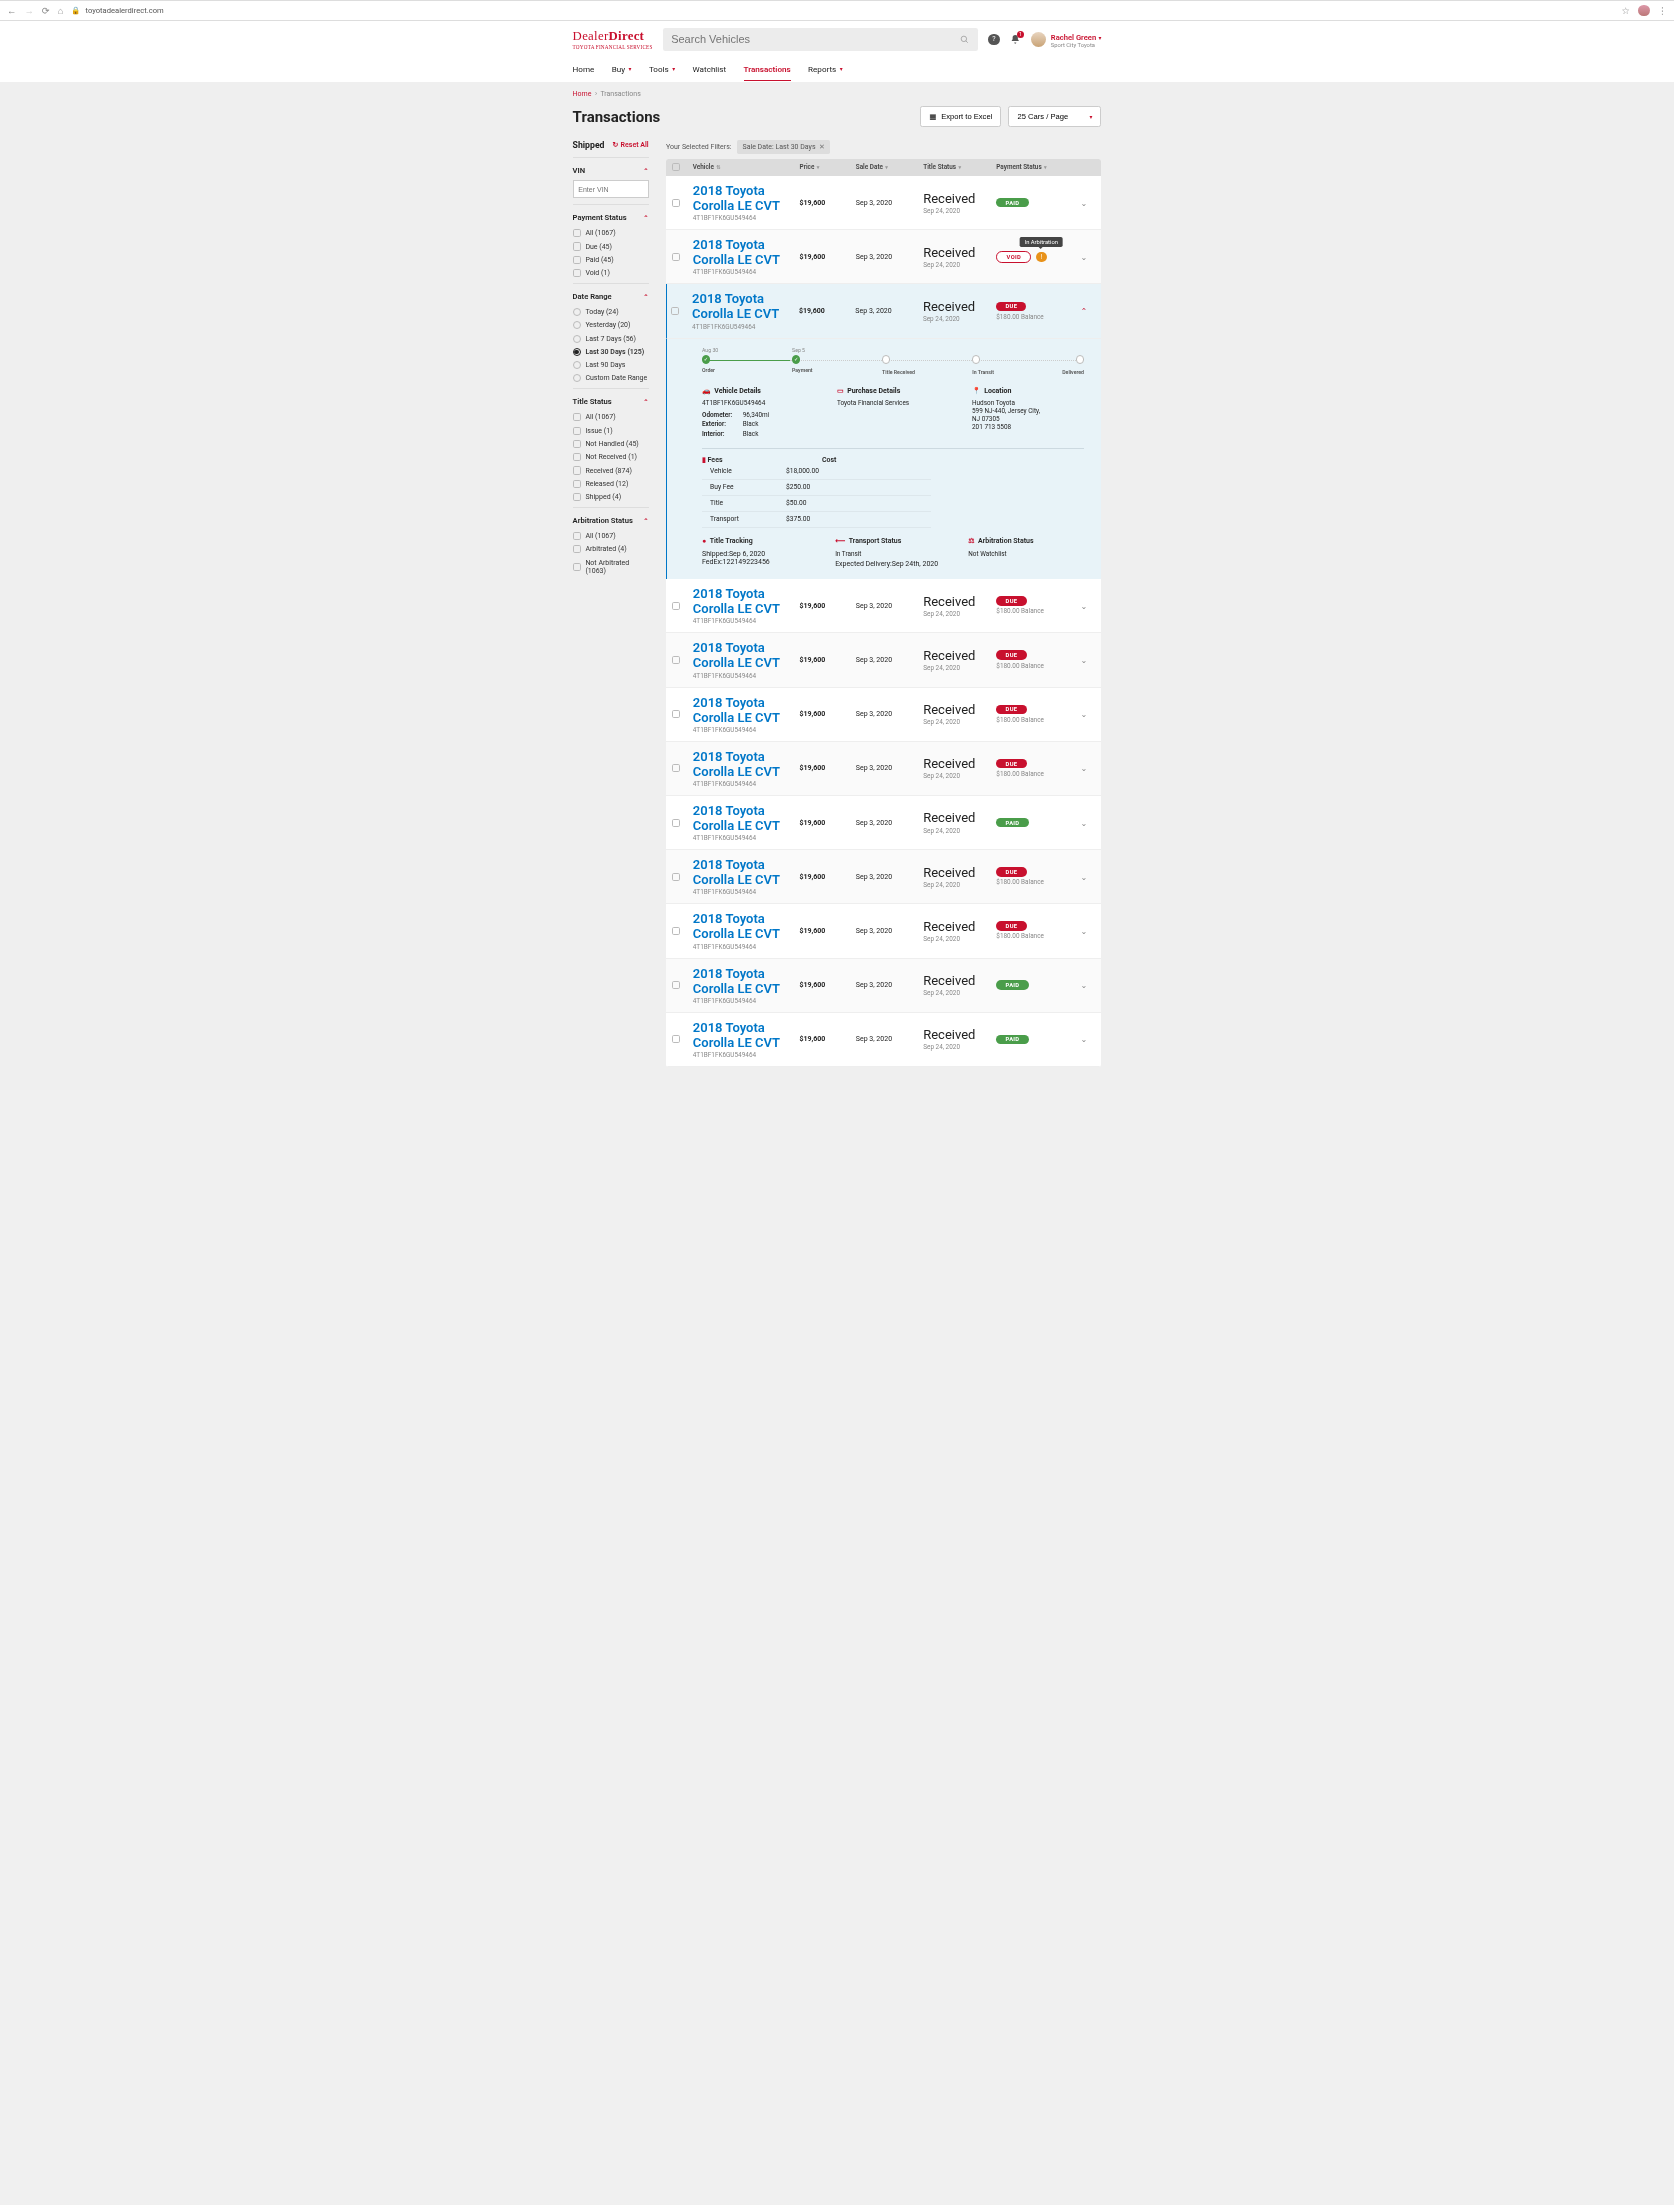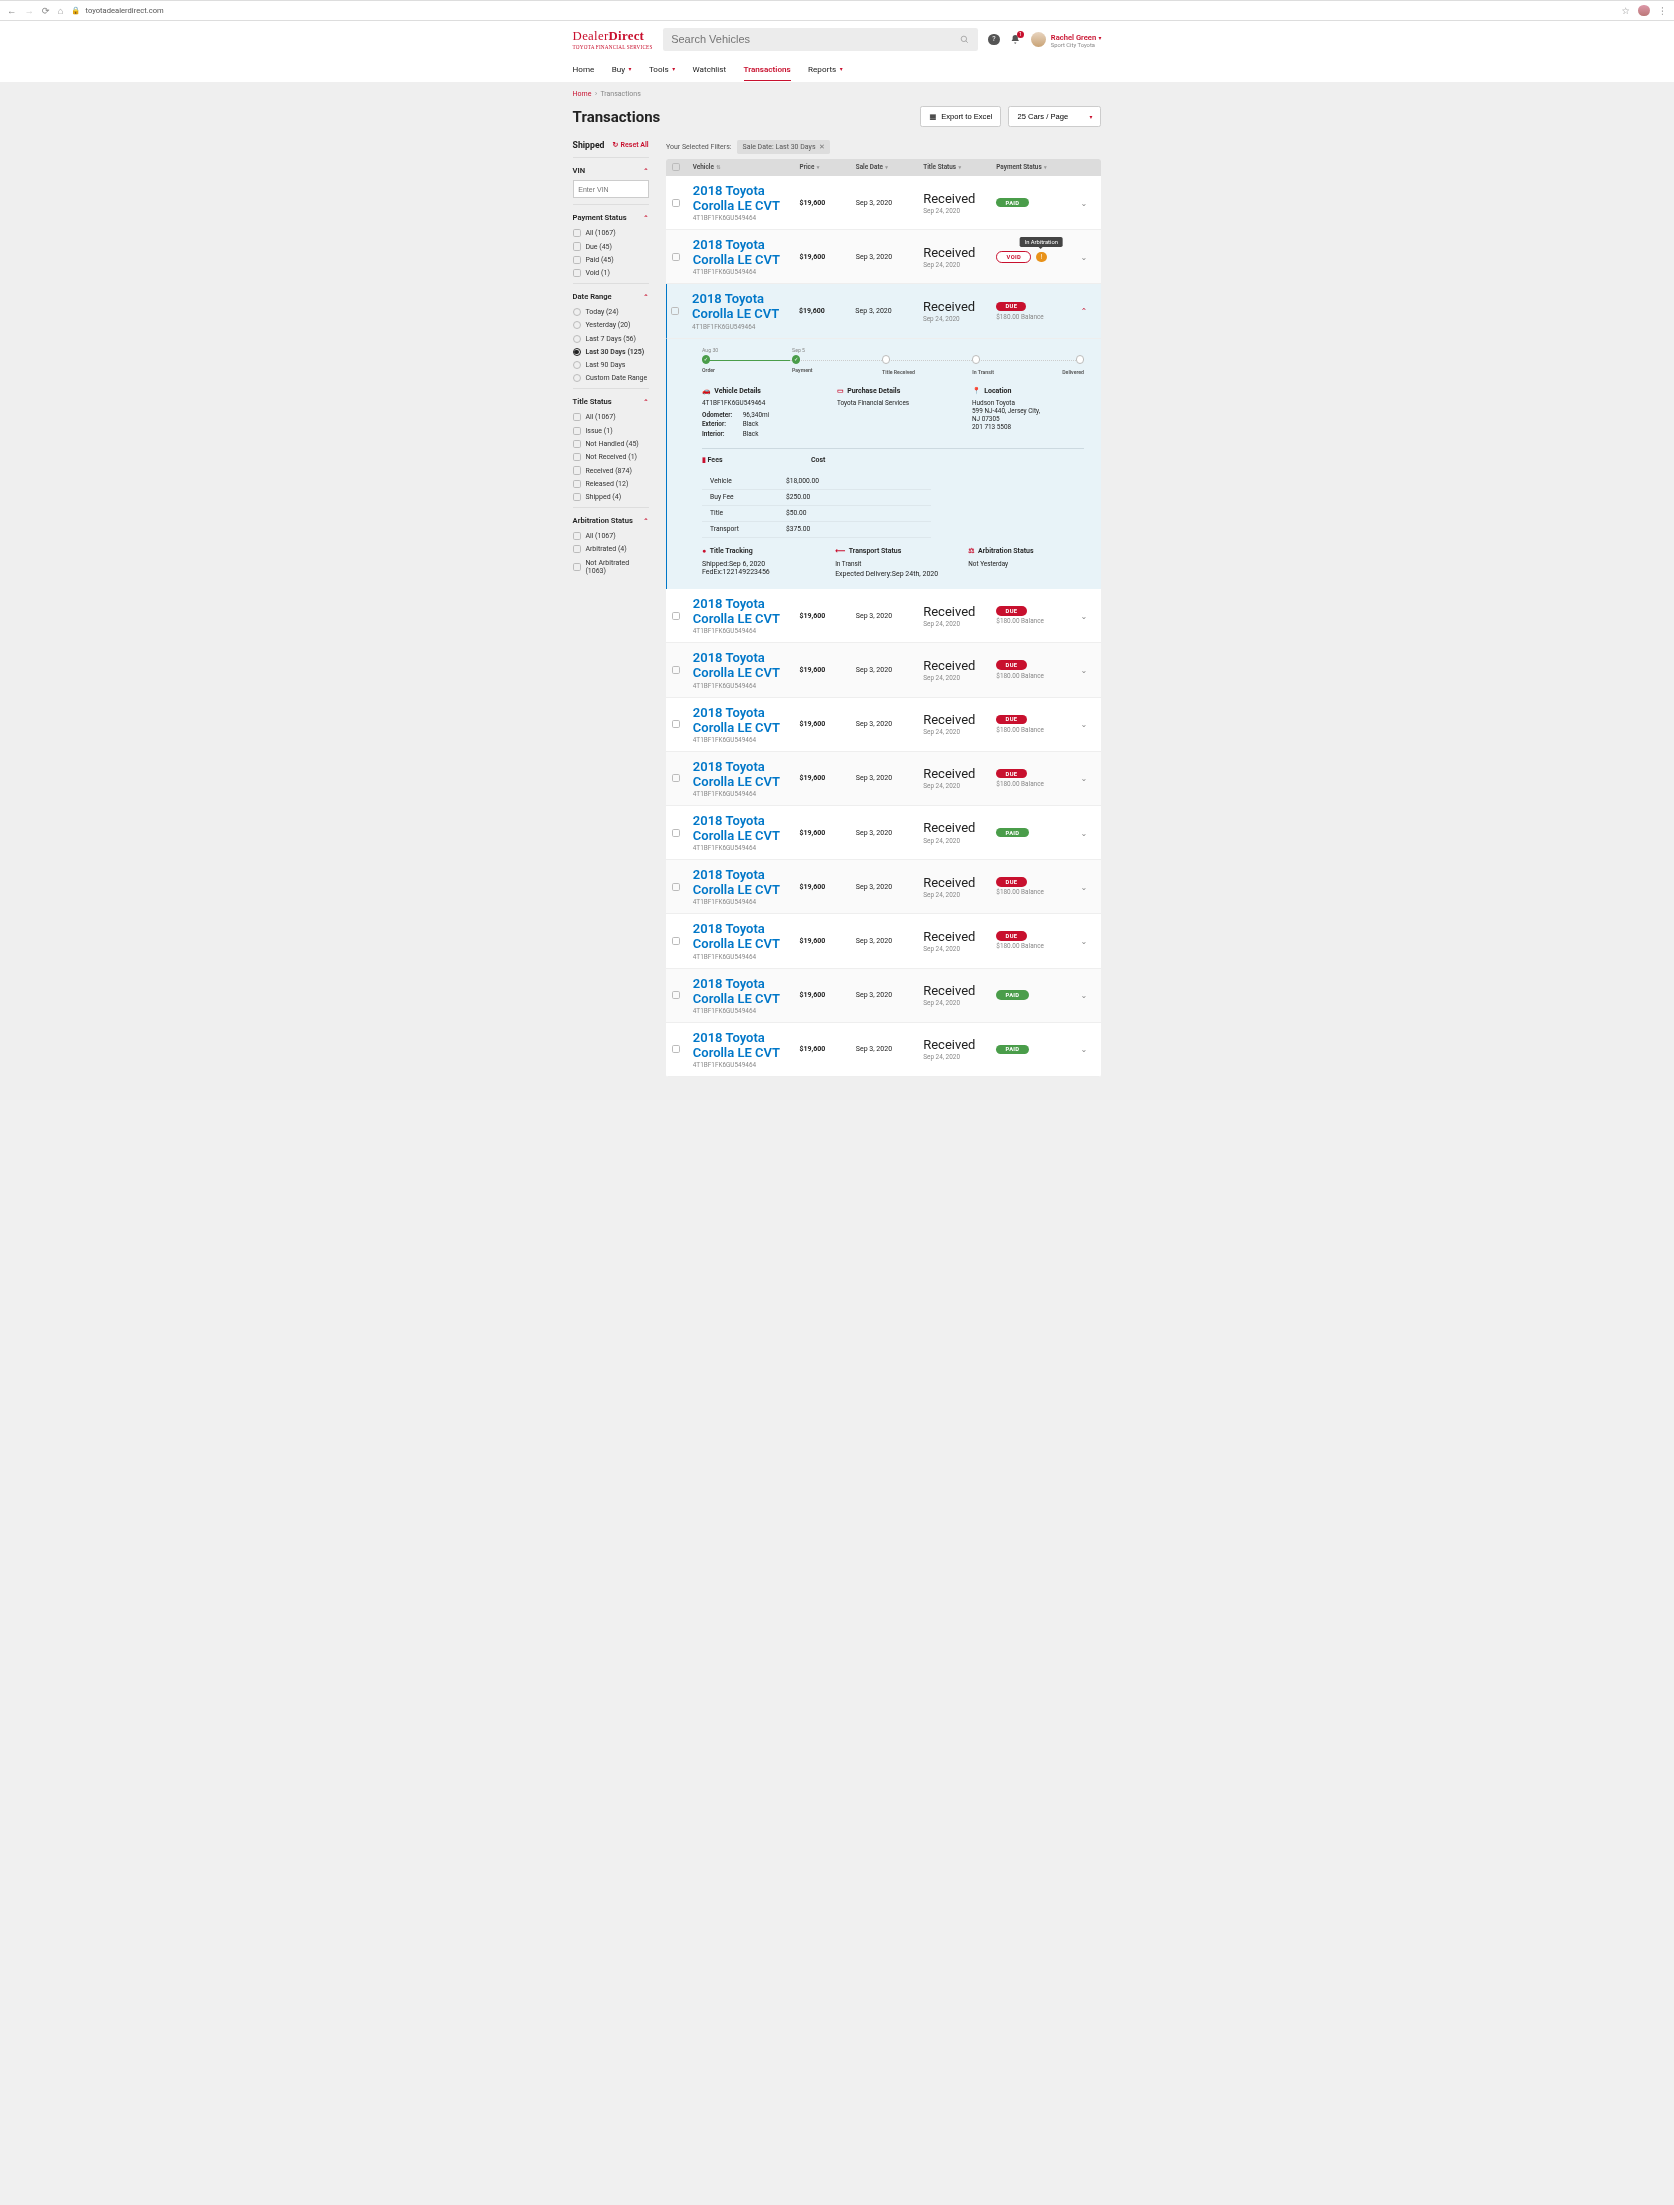--- a/index.html
+++ b/index.html
@@ -107,21 +107,21 @@
 .tl-dot.hollow{background:#fff;border-color:#bbb}
 .tl-label{font-size:5.2px;color:#555;margin-top:3.5px;font-weight:600}
 .tl-line{position:absolute;top:13.4px;height:1.2px;background:#4a9d4a;z-index:1}
 .tl-line.dash{border-top:1.2px dotted #ccc;background:none;height:0}
 .detail-cols{display:flex;gap:23px;border-bottom:0.6px solid #ccd9e0;padding-bottom:8.1px;margin-bottom:7px}
 .dc{flex:1}
 .dc h5{font-size:7px;display:flex;align-items:center;gap:3.5px;margin-bottom:4.7px}
 .dc h5 .ic{color:#c8102e}
 .dc .kv{display:flex;gap:5.8px;font-size:6.4px;margin-bottom:1.7px}
 .dc .kv .k{font-weight:600;min-width:35px}
-.fees-hdr{display:flex;gap:25px;font-weight:600;font-size:7px;margin-bottom:10px}
+.fees-hdr{display:flex;gap:36px;font-weight:600;font-size:7px;margin-bottom:0}
 .fees-hdr .ic{color:#c8102e}
 .fee-row{display:flex;padding:3.5px 0;border-bottom:0.6px solid #dde7ec;font-size:6.7px;width:60%}
 .fee-row .fn{flex:0 0 84px;padding-left:8.1px}
 .track-row{display:flex;gap:17.4px;margin-top:9.3px}
 .track-row .tc{flex:1}
 .track-row h6{font-size:7px;font-weight:600;display:flex;align-items:center;gap:3.5px;margin-bottom:4.7px}
 .track-row .ic{color:#c8102e}
 svg{display:block}
 </style>
 </head>
@@ -517,21 +517,21 @@
                       <div class="kv"><span class="k">Shipped:</span><span>Sep 6, 2020</span></div>
                       <div class="kv"><span class="k">FedEx:</span><span>122149223456</span></div>
                     </div>
                     <div class="tc">
                       <h6><span class="ic">⟵</span>Transport Status</h6>
                       <div style="font-size:6.4px;margin-bottom:1.7px">In Transit</div>
                       <div class="kv"><span class="k" style="min-width:58px">Expected Delivery:</span><span>Sep 24th, 2020</span></div>
                     </div>
                     <div class="tc">
                       <h6><span class="ic">⚖</span>Arbitration Status</h6>
-                      <div style="font-size:6.4px">Not Yesterday</div>
+                      <div style="font-size:6.4px">Not Watchlist</div>
                     </div>
                   </div>
                 </div>
                 <div class="row">
                   <div>
                     <div class="cbx"></div>
                   </div>
                   <div>
                     <div class="veh-name">2018 Toyota Corolla LE CVT</div>
                     <div class="veh-vin">4T1BF1FK6GU549464</div>

